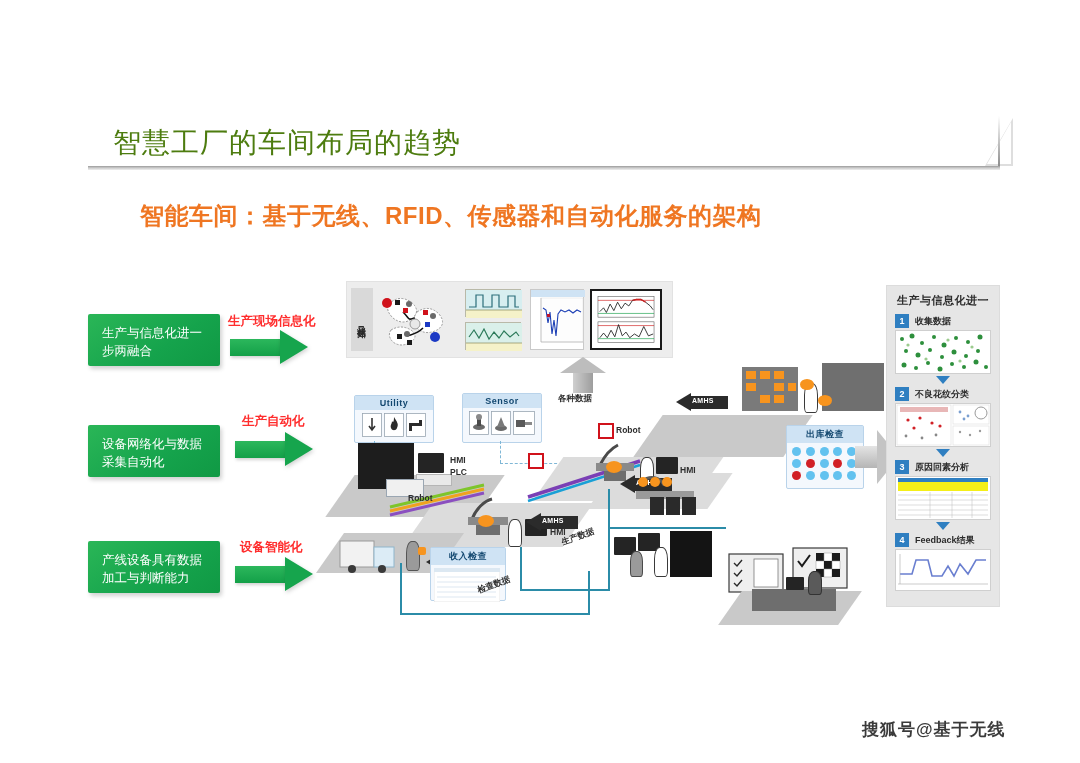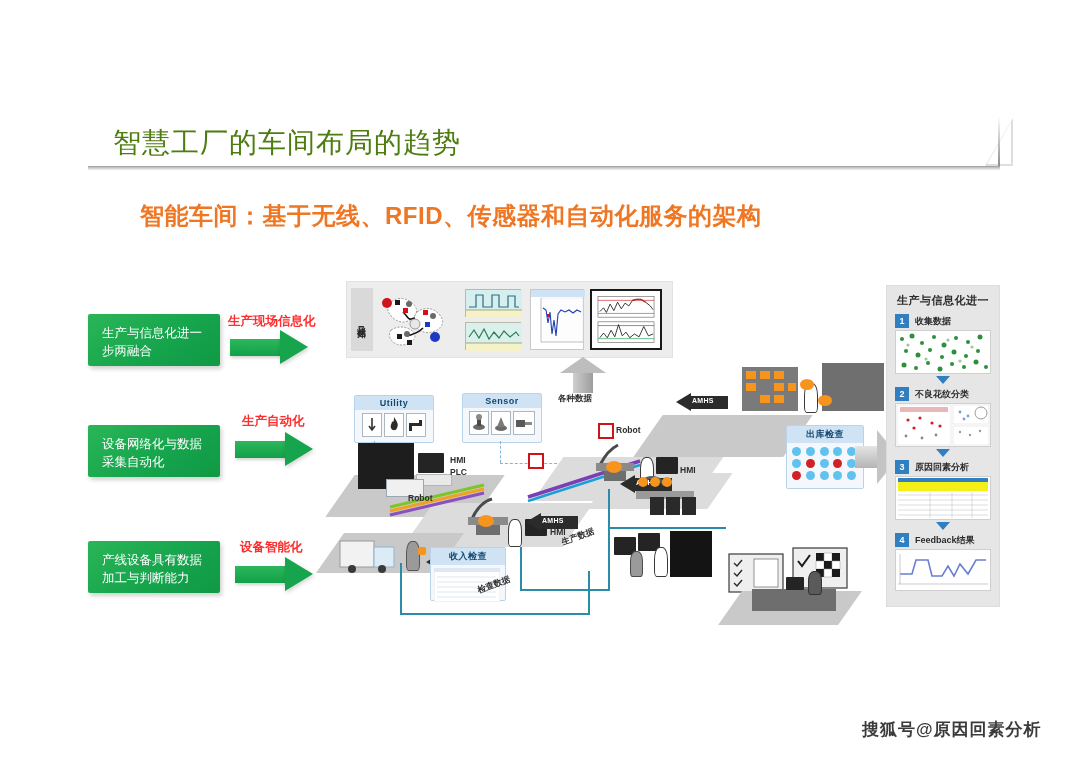--- a/index.html
+++ b/index.html
@@ -666,15 +666,15 @@
         <svg width="94" height="40" viewBox="0 0 94 40">
           <rect x="0" y="0" width="94" height="40" fill="#fff"></rect>
           <polyline points="4,24 16,24 20,10 32,10 36,26 46,26 52,16 58,26 64,14 72,24 80,10 90,10" fill="none" stroke="#6a7fd0" stroke-width="1.6"></polyline>
           <line x1="2" y1="34" x2="92" y2="34" stroke="#aaa" stroke-width="0.6"></line>
           <line x1="4" y1="4" x2="4" y2="34" stroke="#aaa" stroke-width="0.6"></line>
         </svg>
       </div>
     </div>
   </div>
 
-  <div class="watermark">搜狐号@原因回素分析</div>
+  <div class="watermark">搜狐号@基于无线</div>
 
 </div>
 
 </body></html>

